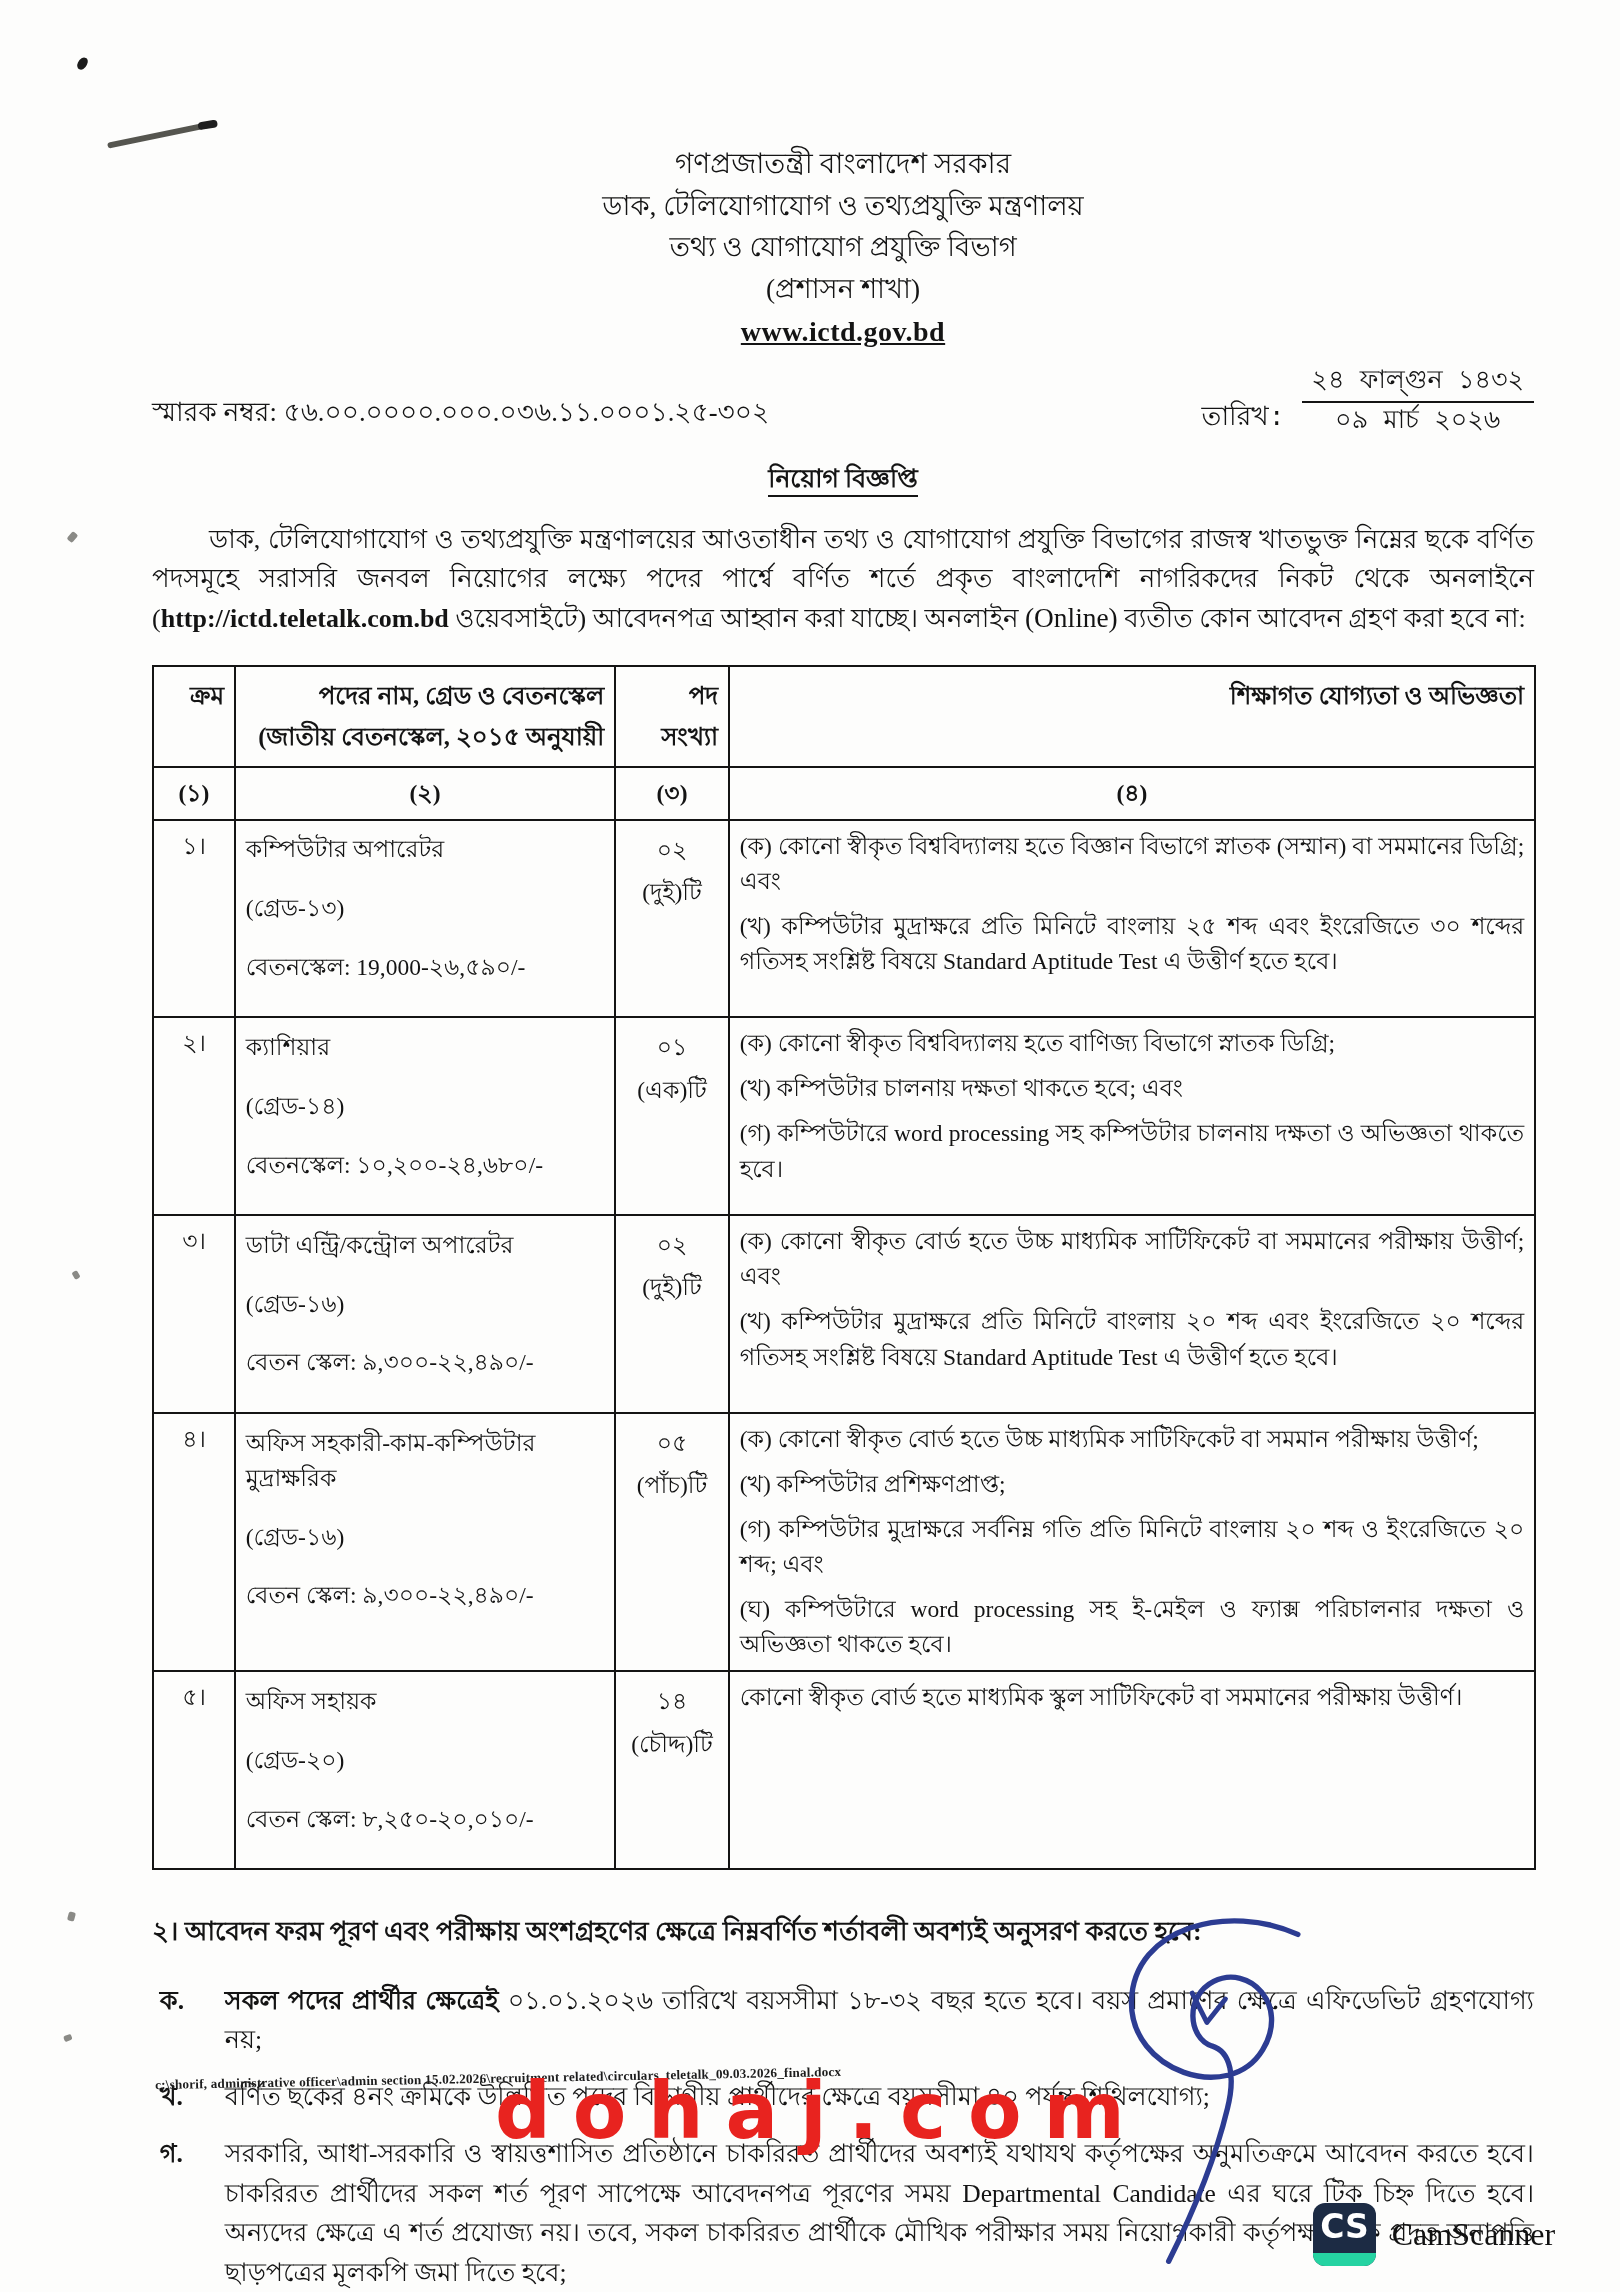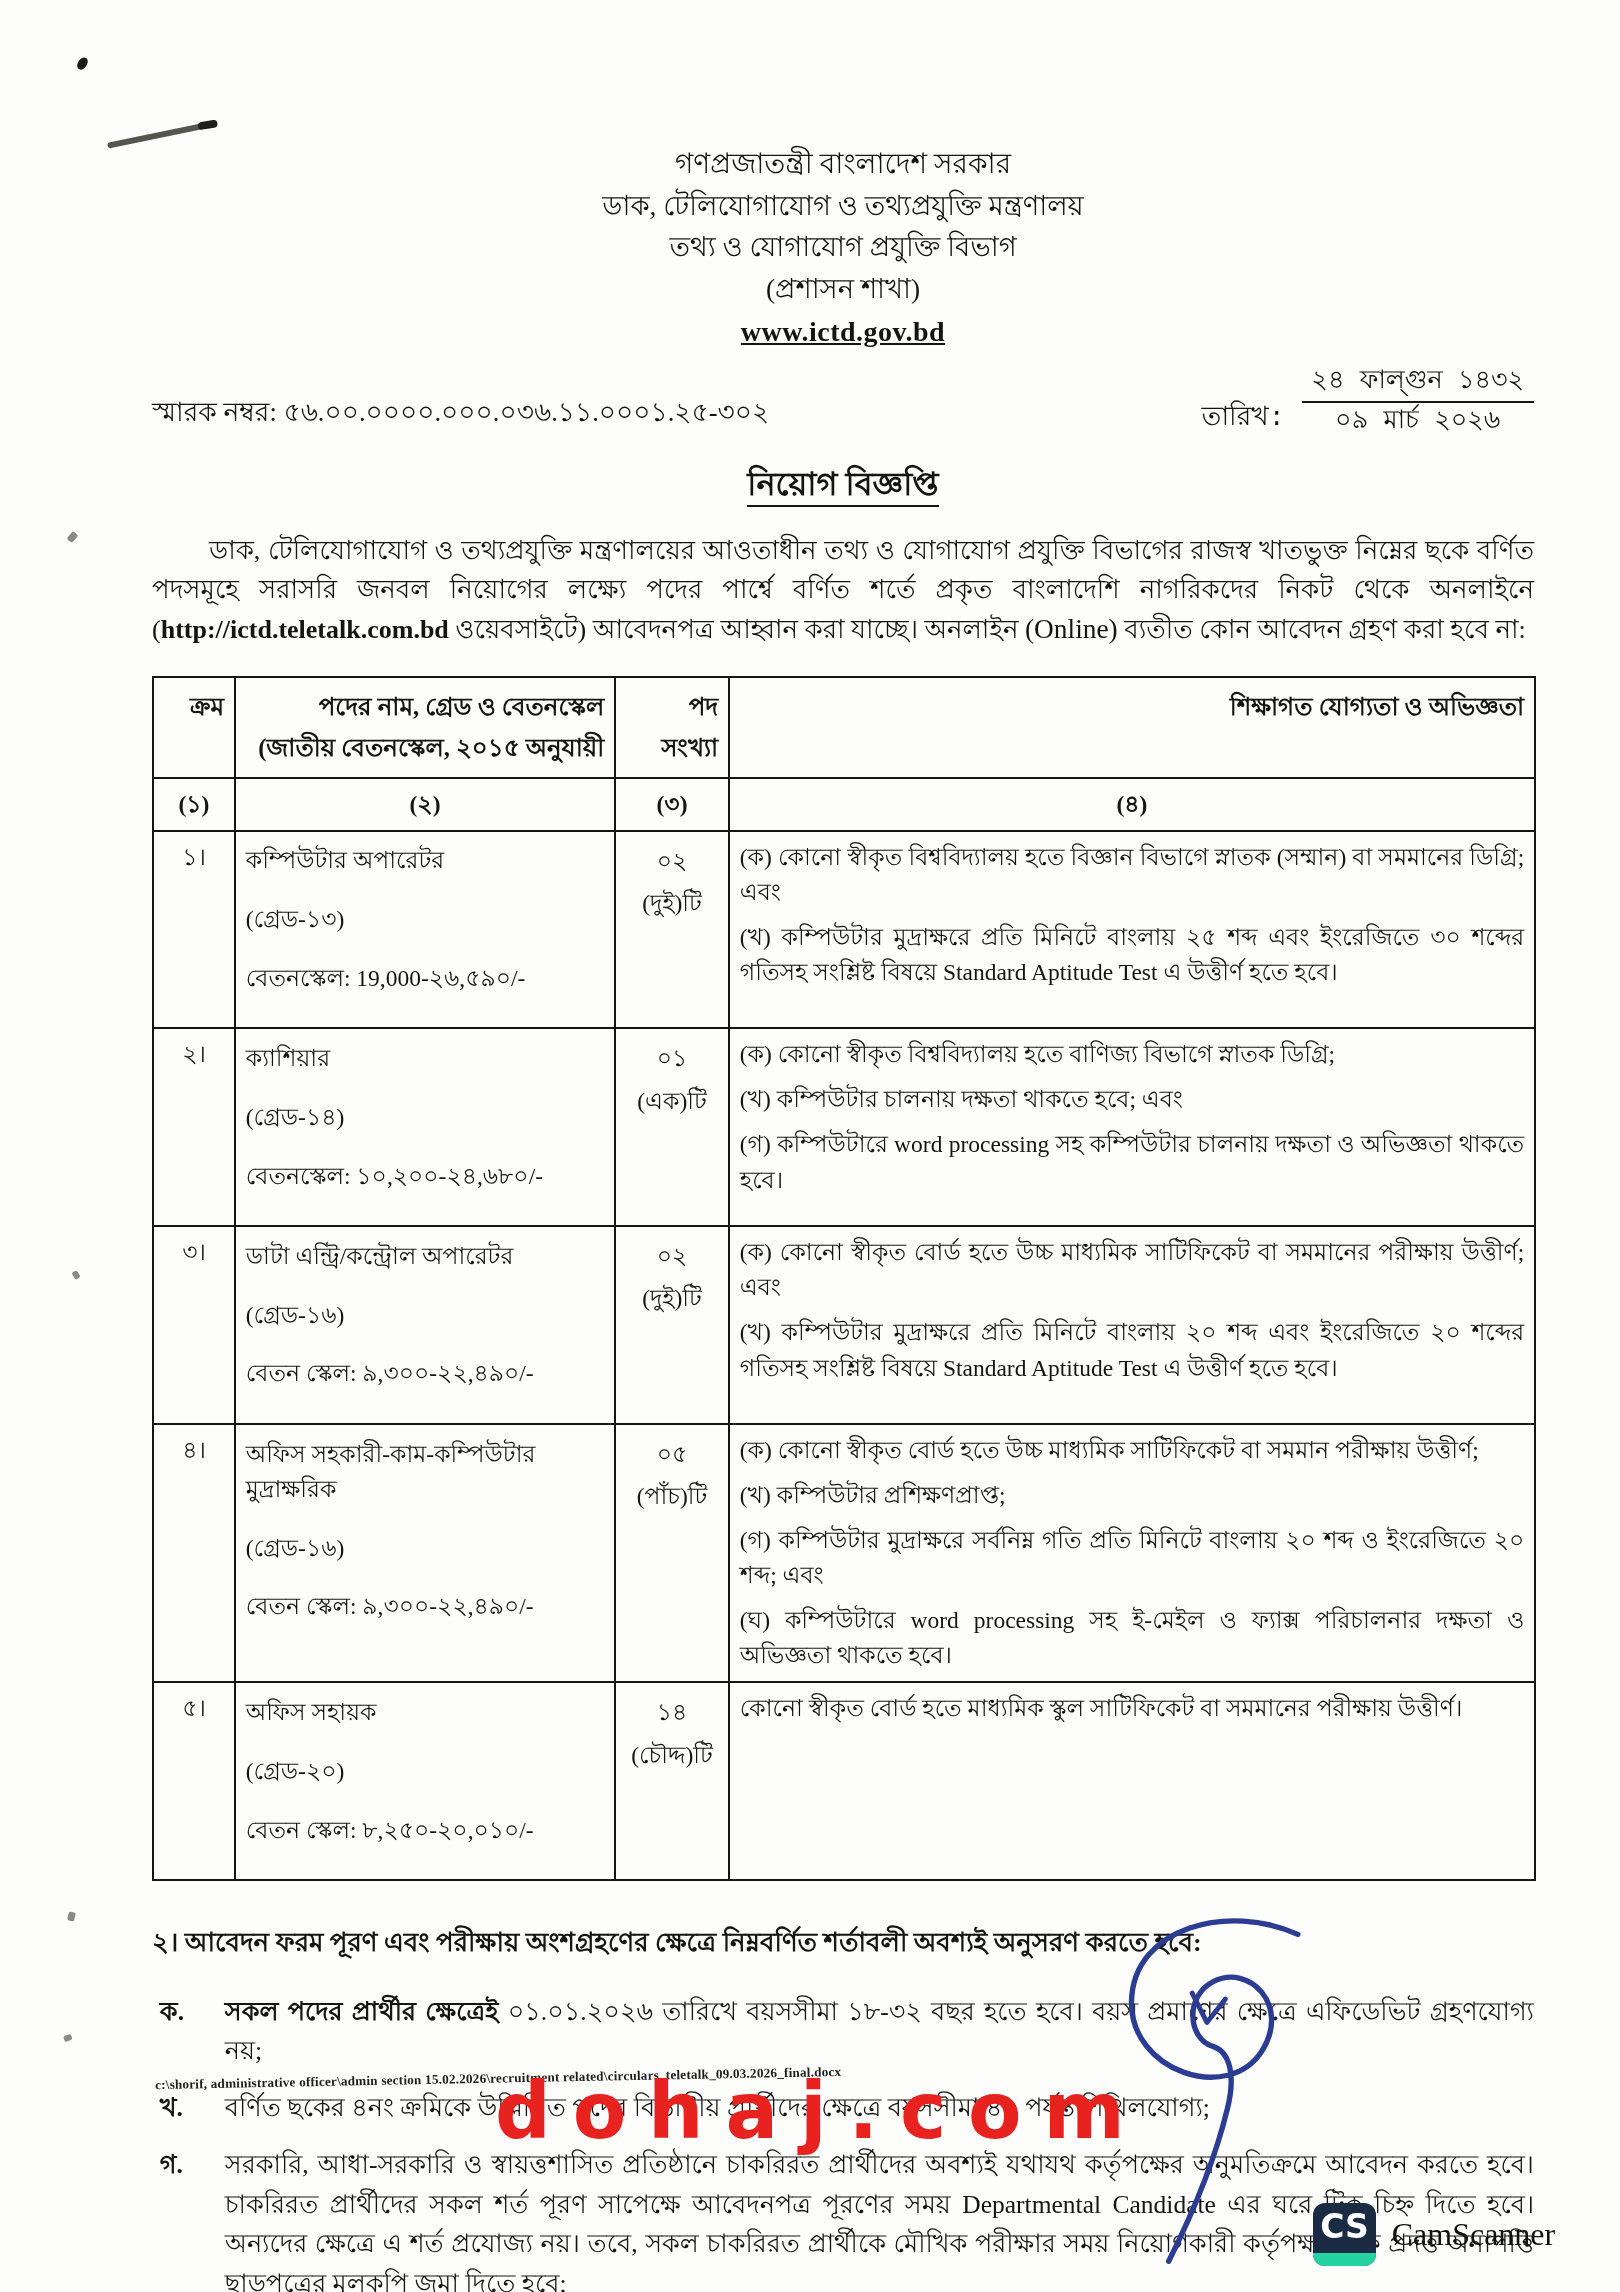--- a/index.html
+++ b/index.html
@@ -18,21 +18,21 @@
 
   
   .memo-row{display:flex;justify-content:space-between;align-items:flex-start;margin-top:25.5px;font-size:26.5px;}
   .memo-left{padding-top:13.7px;}
   .date-block{display:flex;align-items:flex-end;gap:17px;margin-top:-13.7px;font-family:Liberation Mono, monospace;}
   .date-frac{display:inline-flex;flex-direction:column;text-align:center;font-size:25.5px;line-height:1.35;}
   .date-frac .top{border-bottom:2.5px solid #141414;padding:0 9.8px 2px;}
   .date-frac .bot{padding-top:2px;}
 
   
-  .notice-title{text-align:center;font-weight:bold;font-size:32px;margin-top:19.6px;}
+  .notice-title{text-align:center;font-weight:bold;font-size:25px;margin-top:19.6px;}
   .notice-title span{border-bottom:2.9px solid #141414;padding-bottom:2.9px;}
 
   
   .intro{margin-top:17.6px;font-size:26px;line-height:1.5;text-align:justify;text-indent:57px;}
   .intro .url{font-weight:bold;font-family:"Liberation Serif",serif;}
   .intro .online{font-size:27.4px;}
 
   
   table.posts{border-collapse:collapse;width:1382px;margin-top:17.6px;border:2.9px solid #141414;table-layout:fixed;}
   table.posts td,table.posts th{border:2.5px solid #141414;vertical-align:top;padding:7.8px 9.8px;}

